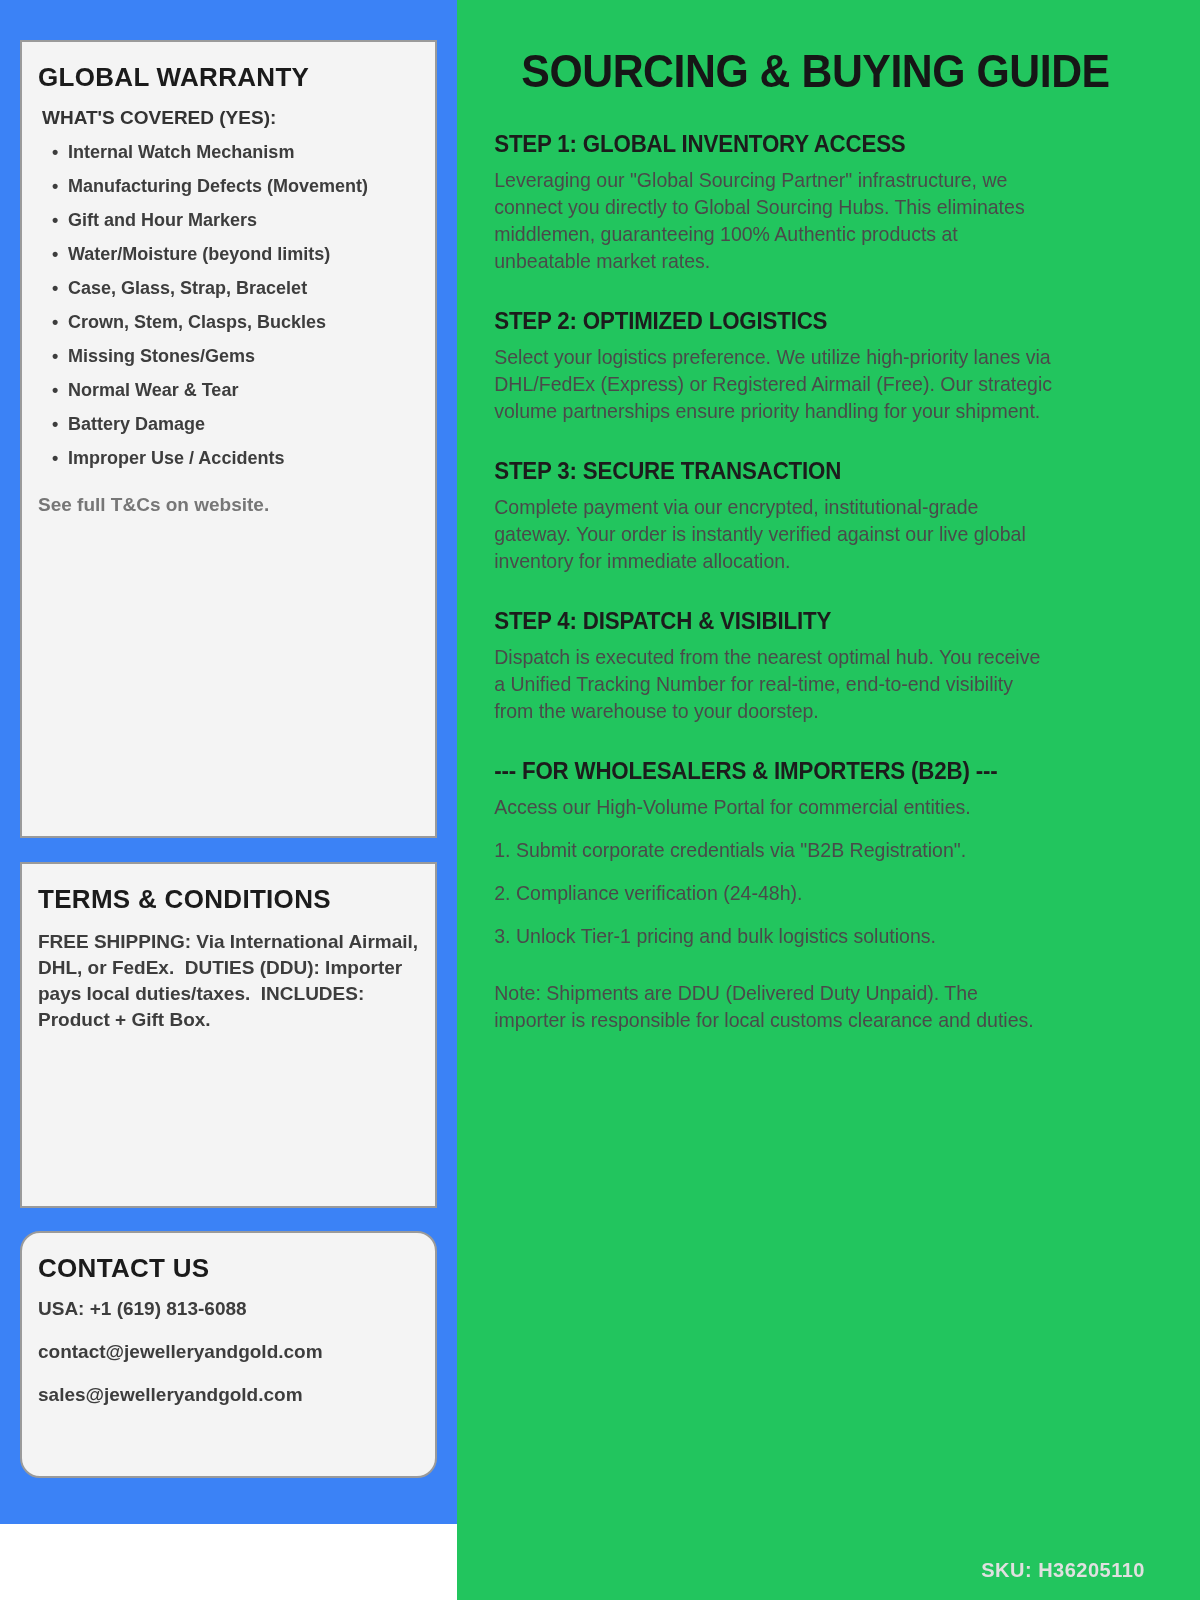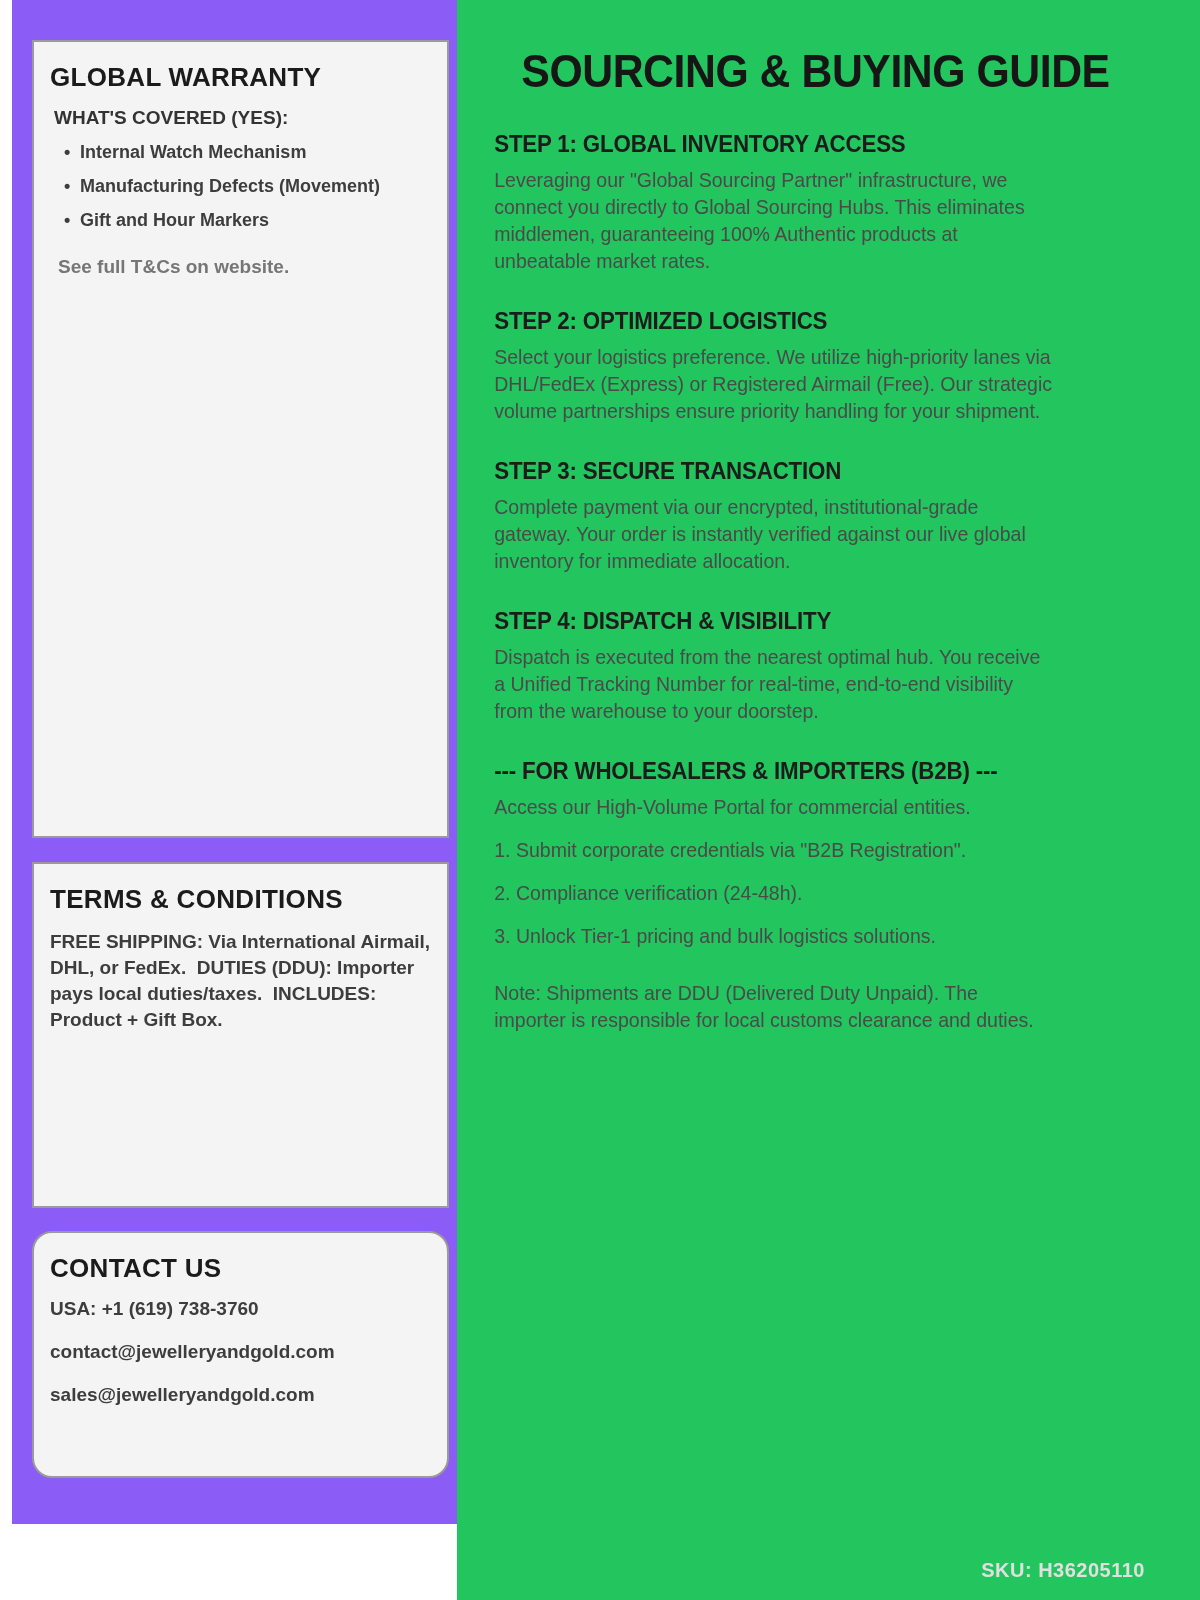--- a/index.html
+++ b/index.html
@@ -6,23 +6,23 @@
   body {
     width:1200px; height:1600px;
     background:#ffffff;
     font-family:"Liberation Sans", sans-serif;
     position:relative;
     overflow:hidden;
   }
 
   
   .sidebar {
-    position:absolute; left:12px; top:0;
+    position:absolute; left:0; top:0;
     width:457px; height:1524px;
-    background:#8b5cf6;
+    background:#3b82f6;
   }
   .card {
     position:absolute; left:20px; width:417px;
     box-sizing:border-box;
     border:2px solid #9a9a9a;
     background:#f4f4f4;
     padding:20px 14px 0 16px;
   }
   .card-warranty { top:40px;  height:798px; }
   .card-terms    { top:862px; height:346px; }
@@ -40,21 +40,21 @@
   .subhead.gap { margin-top:38px; }
   ul.plain { list-style:none; margin:12px; padding:0; }
   li.bullet {
     position:relative;
     margin:0 0 15px; padding-left:18px;
     font-size:18px; font-weight:700; color:#3d3d3d;
     line-height:19px;
   }
   li.bullet::before { content:"•"; position:absolute; left:2px; }
   .footnote {
-    margin:26px 8px 0;
+    margin:26px 0 0;
     font-size:19px; font-weight:700; color:#767676;
   }
   .t-body {
     margin:0;
     font-size:19px; line-height:26px;
     font-weight:700; color:#3d3d3d;
     white-space:pre-wrap;
   }
   .contact-line {
     margin:0 0 21px;
@@ -118,32 +118,48 @@
     <h2 class="subhead">WHAT'S COVERED (YES):</h2>
     <ul class="plain">
 
         <li class="bullet">Internal Watch Mechanism</li>
 
         <li class="bullet">Manufacturing Defects (Movement)</li>
 
         <li class="bullet">Gift and Hour Markers</li>
       </ul>
 
+    <ul class="plain">
+
+        <li class="bullet">Water/Moisture (beyond limits)</li>
+
+        <li class="bullet">Case, Glass, Strap, Bracelet</li>
+
+        <li class="bullet">Crown, Stem, Clasps, Buckles</li>
+
+        <li class="bullet">Missing Stones/Gems</li>
+
+        <li class="bullet">Normal Wear &amp; Tear</li>
+
+        <li class="bullet">Battery Damage</li>
+
+        <li class="bullet">Improper Use / Accidents</li>
+      </ul>
 
     <p class="footnote">See full T&amp;Cs on website.</p>
   </section>
 
   <section class="card card-terms">
     <h1 class="card-title">TERMS &amp; CONDITIONS</h1>
     <p class="t-body">FREE SHIPPING: Via International Airmail, DHL, or FedEx.  DUTIES (DDU): Importer pays local duties/taxes.  INCLUDES: Product + Gift Box.</p>
   </section>
 
   <section class="card card-contact">
     <h1 class="card-title">CONTACT US</h1>
-    <p class="contact-line">USA: +1 (619) 738-3760</p>
+    <p class="contact-line">USA: +1 (619) 813-6088</p>
     <p class="contact-line">contact@jewelleryandgold.com</p>
     <p class="contact-line">sales@jewelleryandgold.com</p>
   </section>
 
 </aside>
 
 <main class="main">
   <div class="main-inner">
 
     <h1 class="page-title">SOURCING &amp; BUYING GUIDE</h1>

